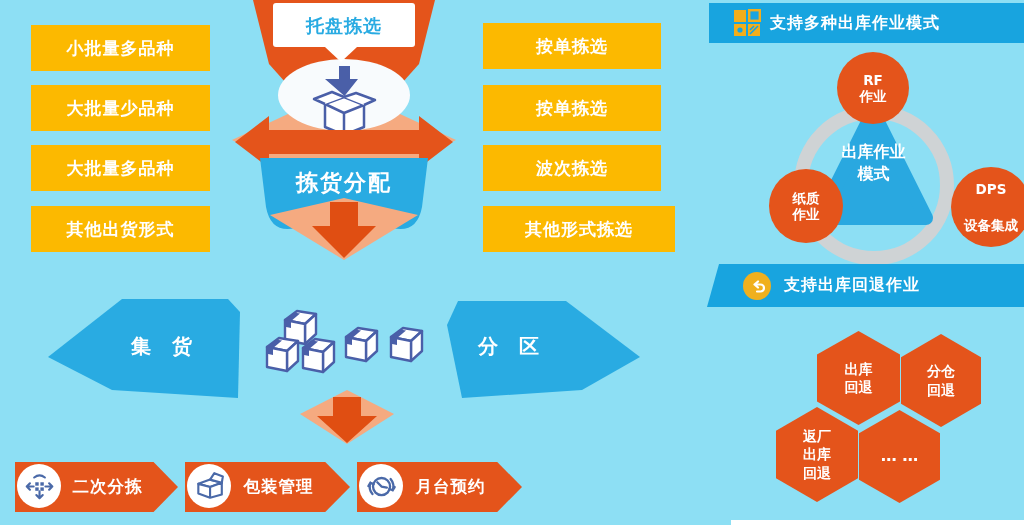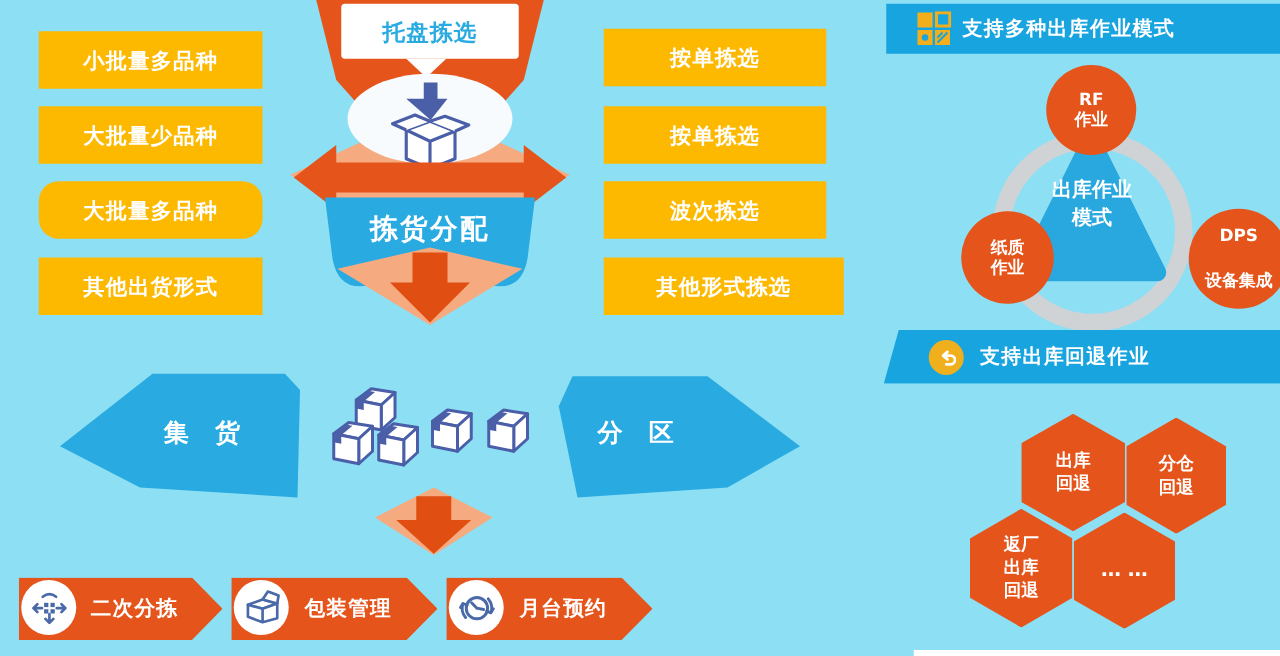--- a/index.html
+++ b/index.html
@@ -60,21 +60,21 @@
     color:#fff;font-weight:bold;font-size:14px;line-height:1.3;text-align:center;}
   .white-strip{position:absolute;left:731px;top:520px;width:293px;height:5px;background:#fff;}
 </style>
 </head>
 <body>
 
 <div class="stage">
 
   <div class="ybox" style="left:31px;top:25px;">小批量多品种</div>
   <div class="ybox" style="left:31px;top:85px;">大批量少品种</div>
-  <div class="ybox" style="left:31px;top:145px;border-radius:16px;">大批量多品种</div>
+  <div class="ybox" style="left:31px;top:145px;">大批量多品种</div>
   <div class="ybox" style="left:31px;top:206px;">其他出货形式</div>
 
   <div class="ybox" style="left:483px;top:23px;width:178px;">按单拣选</div>
   <div class="ybox" style="left:483px;top:85px;width:178px;">按单拣选</div>
   <div class="ybox" style="left:483px;top:145px;width:178px;font-family:Liberation Mono, monospace;">波次拣选</div>
   <div class="ybox" style="left:483px;top:206px;width:192px;">其他形式拣选</div>
 
   <svg class="abs" style="left:195px;top:0;" width="310" height="285" viewBox="0 0 310 285">
 
     <polygon points="58,0 240,0 224,64 149,148 74,64" fill="#E4541B"></polygon>

